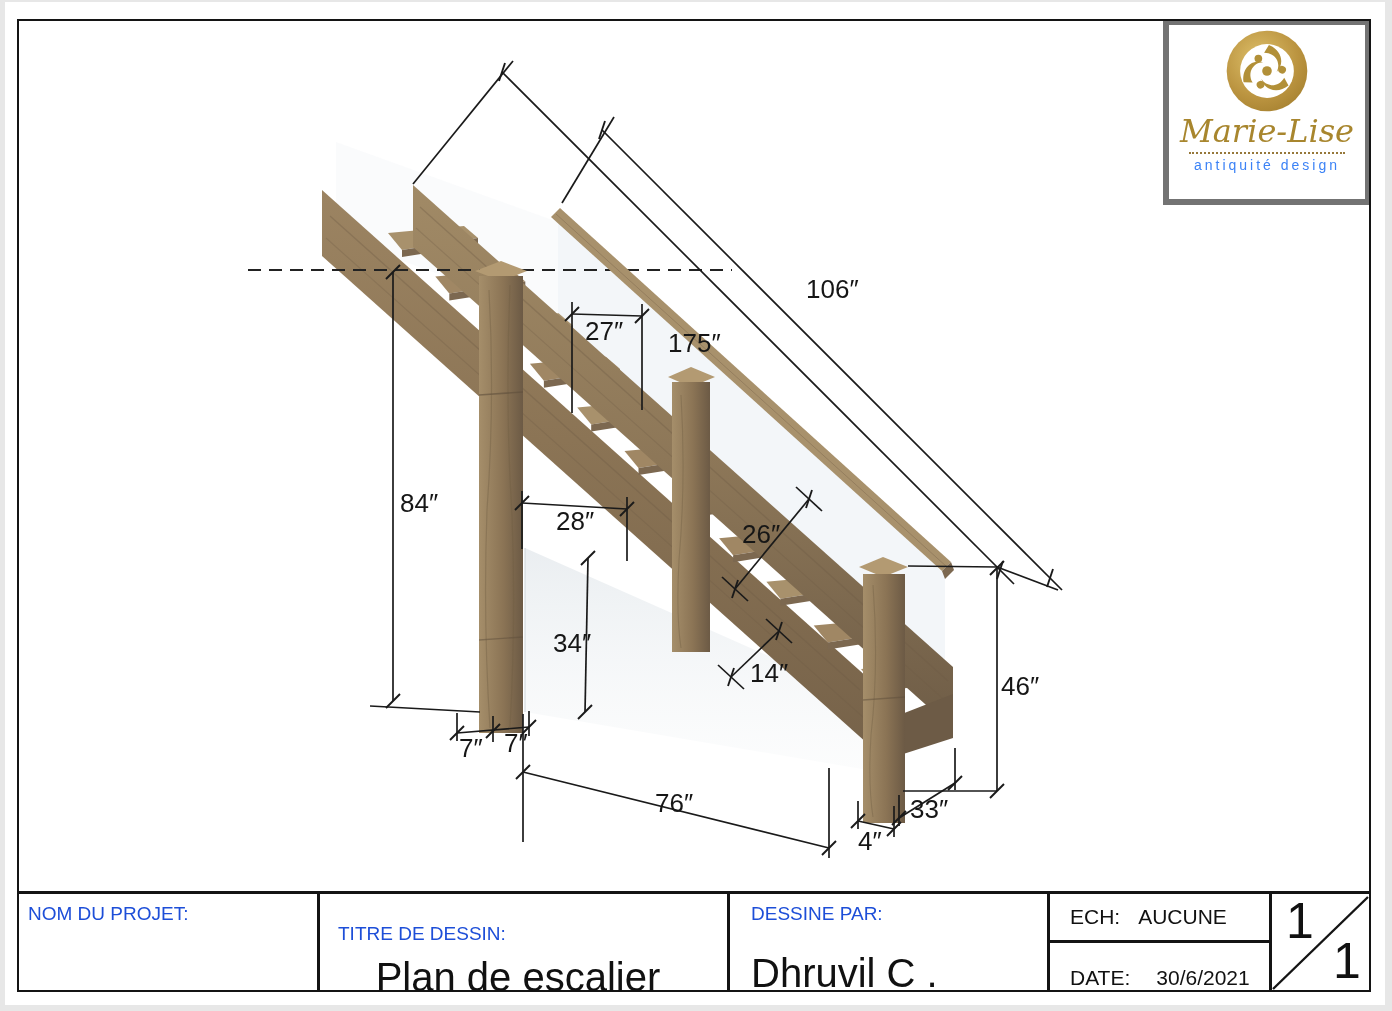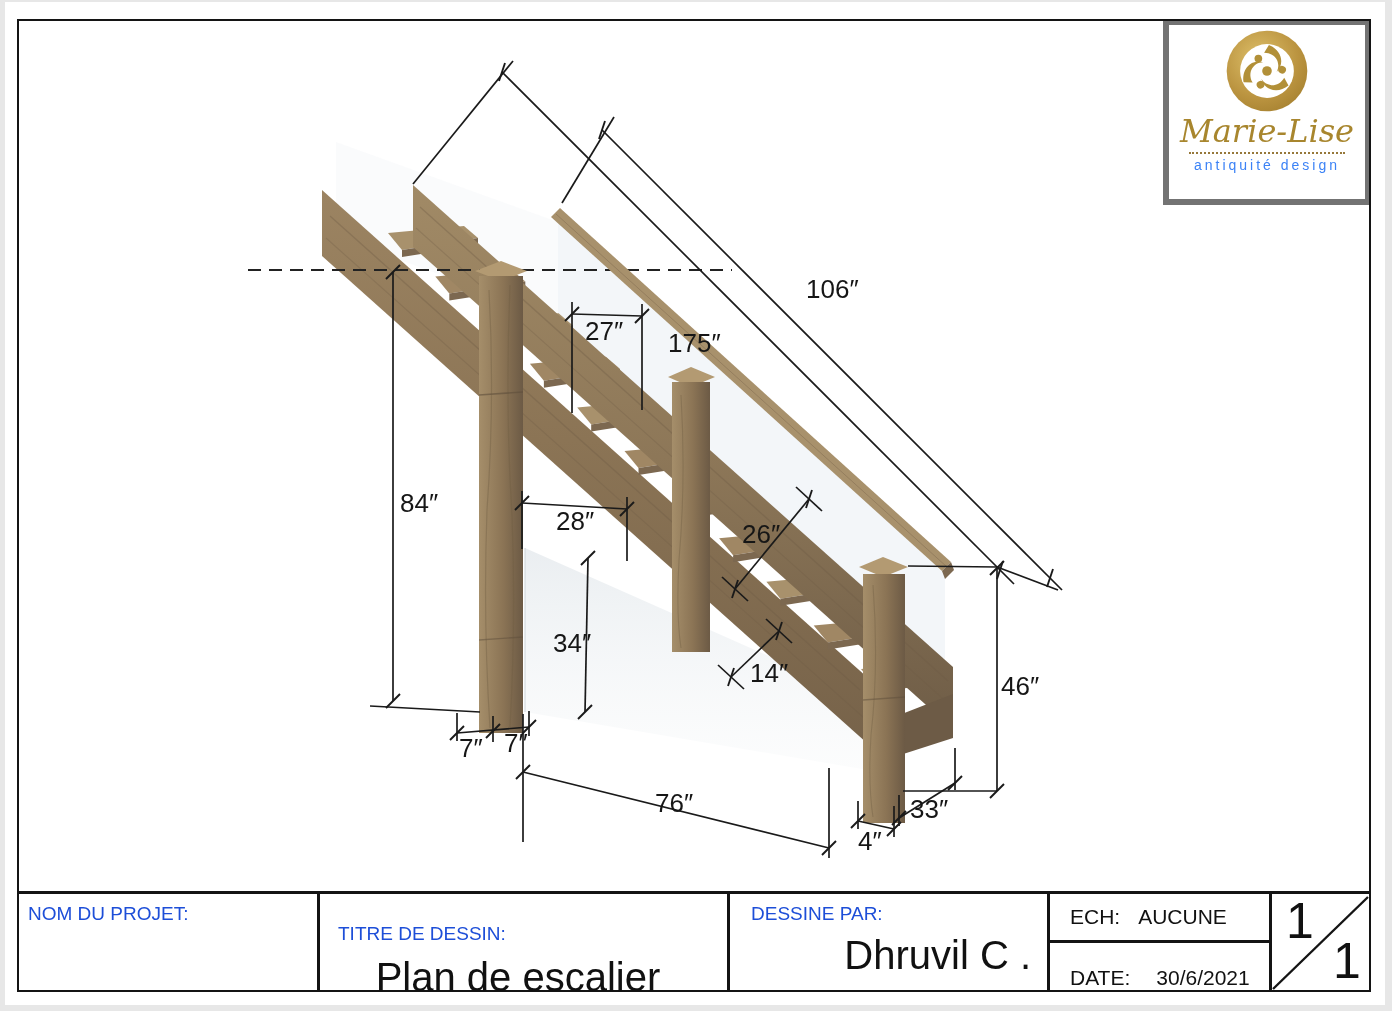--- a/index.html
+++ b/index.html
@@ -11,21 +11,21 @@
   .line-h,.line-v{background:#141414;}
   
   .tb-label{font-size:19px;color:#1d4ed8;}
   .tb-value{font-size:40px;color:#111;}
   .cell{box-sizing:border-box;}
   .cell-project{left:17px;top:894px;width:300px;height:98px;padding:9px 0 0 11px;}
   .cell-project .tb-value{margin-top:1px;font-size:31px;}
   .cell-title{left:312px;top:894px;width:407px;height:98px;padding:9px 0 0 26px;margin-top:20px;}
   .cell-title .tb-value{text-align:center;width:360px;margin-top:10px;}
   .cell-author{left:730px;top:894px;width:317px;height:98px;padding:9px 0 0 21px;}
-  .cell-author .tb-value{text-align:right;width:280px;margin-top:8px;}
+  .cell-author .tb-value{text-align:left;width:280px;margin-top:26px;}
   .cell-ech{left:1050px;top:894px;width:219px;height:46px;display:flex;align-items:center;padding-left:20px;gap:18px;border-radius:11px;}
   .cell-date{left:1050px;top:966px;width:219px;height:49px;display:flex;padding-left:20px;gap:26px;}
   .tb-small{font-size:21px;color:#111;}
   .pagenum{font-size:50px;color:#111;line-height:1;}
   
   .logo-box{left:1163px;top:19px;width:208px;height:186px;border:6px solid #737373;box-sizing:border-box;background:#fff;display:flex;flex-direction:column;align-items:center;padding-top:0;text-align:right;}
   .brand{font-family:"DejaVu Serif",serif;font-style:italic;font-size:32px;color:#a8862e;line-height:1;margin-top:-2px;}
   .dotted-sep{width:156px;border-top:2px dotted #96783a;margin:5px auto 3px;}
   .tagline{font-size:14px;letter-spacing:3px;color:#3b82f6;}
 </style>

